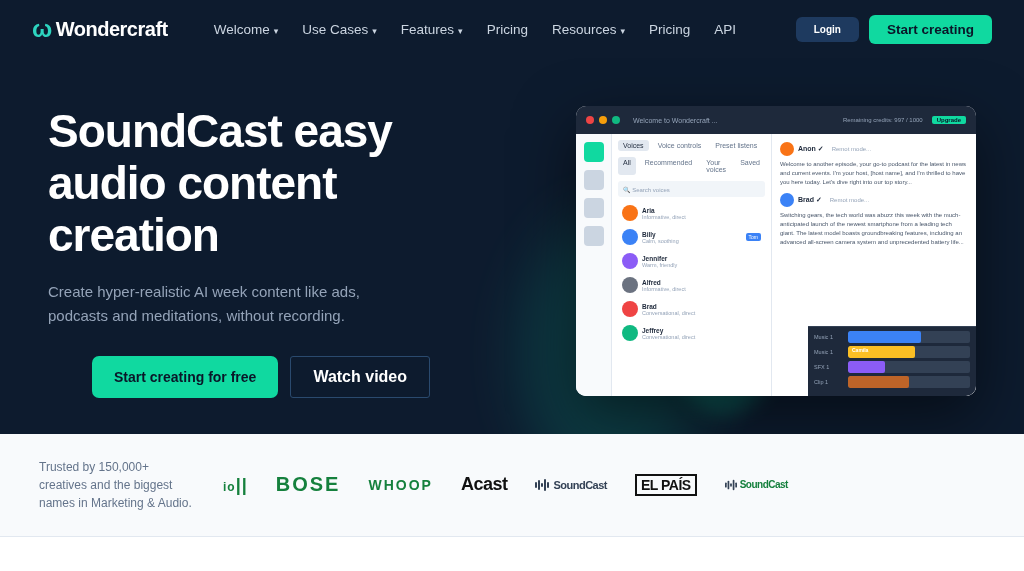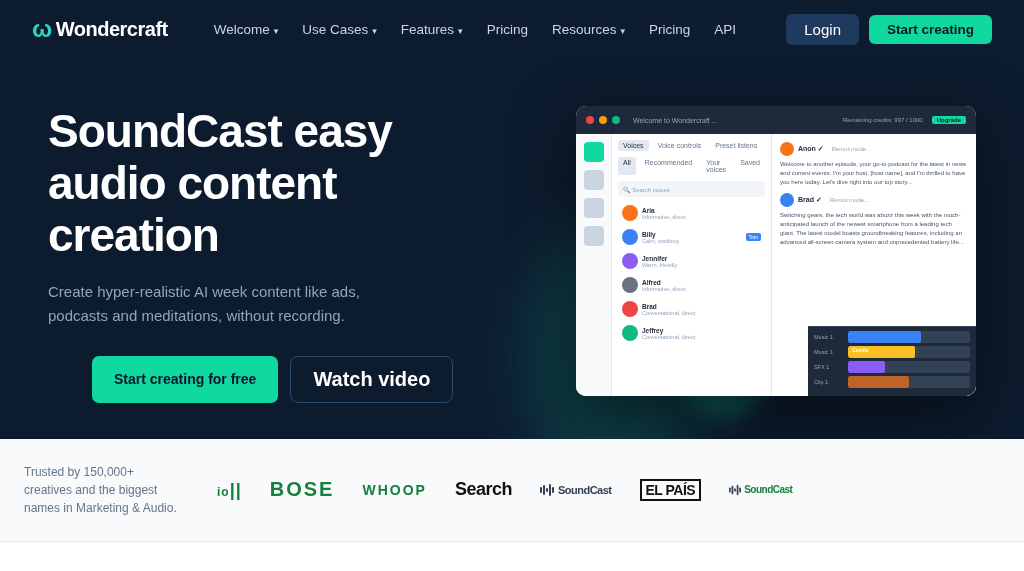--- a/index.html
+++ b/index.html
@@ -50,23 +50,23 @@
       display: flex;
       align-items: center;
       gap: 10px;
     }
     .btn-login {
       background: #1e3a5f;
       color: white;
       border: none;
       padding: 7px 18px;
       border-radius: 6px;
-      font-size: 15px;
+      font-size: 10px;
       cursor: pointer;
-      font-weight: 400;
+      font-weight: 700;
     }
     .btn-start {
       background: #10d9a0;
       color: #0a1628;
       border: none;
       padding: 7px 18px;
       border-radius: 6px;
       font-size: 13.5px;
       cursor: pointer;
       font-weight: 600;
@@ -114,22 +114,22 @@
       font-size: 14px;
       font-weight: 700;
       cursor: pointer;
       margin-left: 44px;
     }
     .btn-hero-secondary {
       background: transparent;
       color: white;
       border: 1.5px solid #2a4a6e;
       padding: 11px 22px;
-      border-radius: 8px;
-      font-size: 20px;
+      border-radius: 3px;
+      font-size: 16px;
       font-weight: 600;
       cursor: pointer;
     }
 
     
     .teal-blob {
       position: absolute;
       right: 320px;
       bottom: -60px;
       width: 180px;
@@ -296,24 +296,24 @@
       top: 1px;
       left: 4px;
       font-size: 5px;
       color: white;
       font-weight: 600;
     }
 
     
     .trusted-section {
       background: #f8fafc;
-      padding: 24px 24px;
-      display: flex;
-      align-items: center;
-      gap: 33px;
+      padding: 24px 39px;
+      display: flex;
+      align-items: center;
+      gap: 24px;
       border-bottom: 1px solid #e2e8f0;
     }
     .trusted-text {
       font-size: 12px;
       color: #64748b;
       max-width: 160px;
       line-height: 1.5;
       flex-shrink: 0;
     }
     .trusted-logos {
@@ -547,21 +547,21 @@
     </div>
   </div>
 </section>
 
 <div class="trusted-section">
   <p class="trusted-text">Trusted by 150,000+ creatives and the biggest names in Marketing &amp; Audio.</p>
   <div class="trusted-logos">
     <span class="brand-logo" style="font-size:12px;font-weight:900;letter-spacing:1px;">io<span style="font-size:18px;line-height:1;">||</span></span>
     <span class="brand-logo bose">BOSE</span>
     <span class="brand-logo whoop">WHOOP</span>
-    <span class="brand-logo acast">Search</span>
+    <span class="brand-logo acast">Acast</span>
     <span class="brand-logo soundcast" style="display:flex;align-items:center;gap:4px;">
       <svg width="14" height="14" viewBox="0 0 14 14">
           <rect x="0" y="4" width="2" height="6" rx="1" fill="#334155"></rect>
           <rect x="3" y="2" width="2" height="10" rx="1" fill="#334155"></rect>
           <rect x="6" y="5" width="2" height="4" rx="1" fill="#334155"></rect>
           <rect x="9" y="1" width="2" height="12" rx="1" fill="#334155"></rect>
           <rect x="12" y="4" width="2" height="6" rx="1" fill="#334155"></rect>
         </svg>
       SoundCast
     </span>

